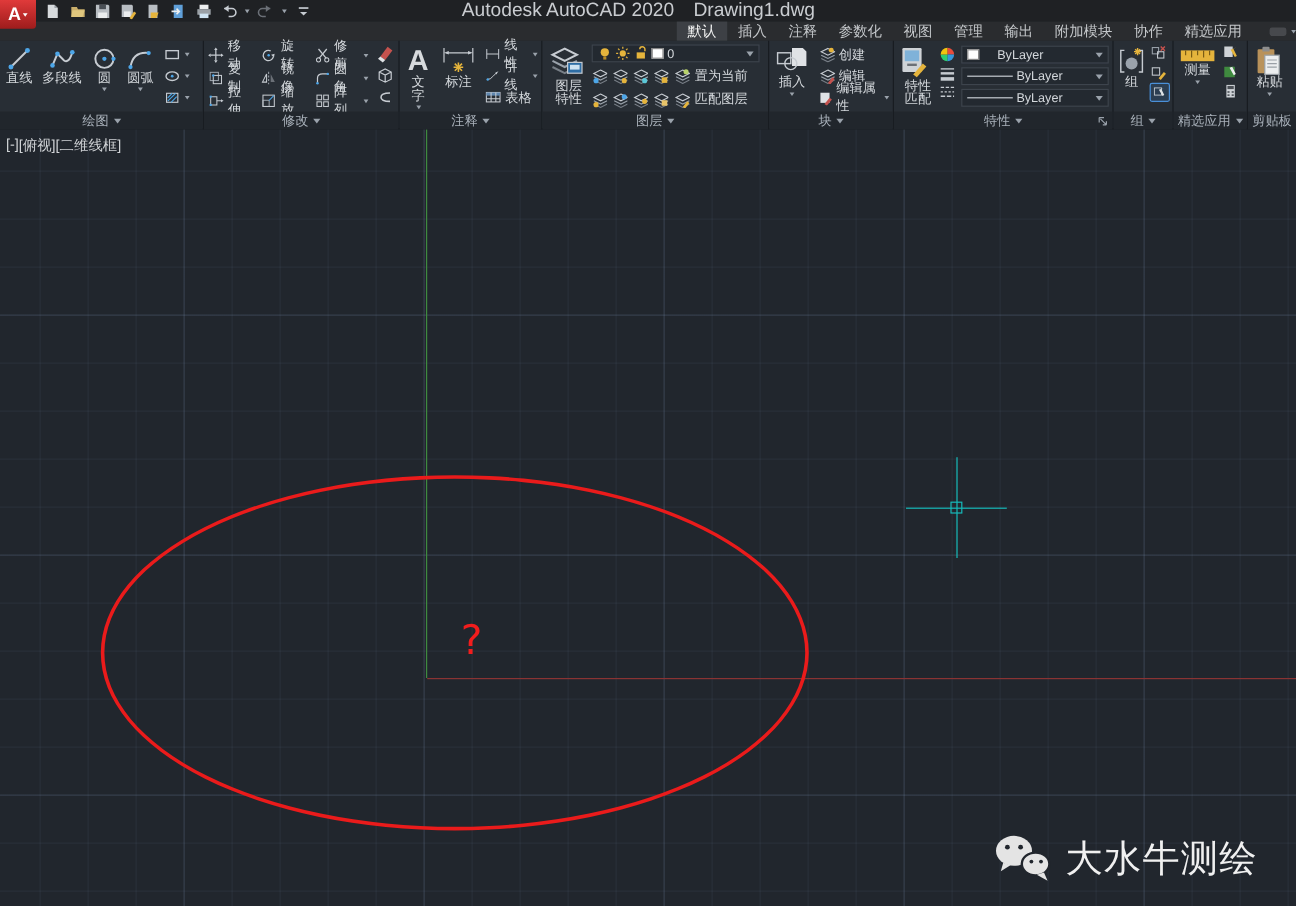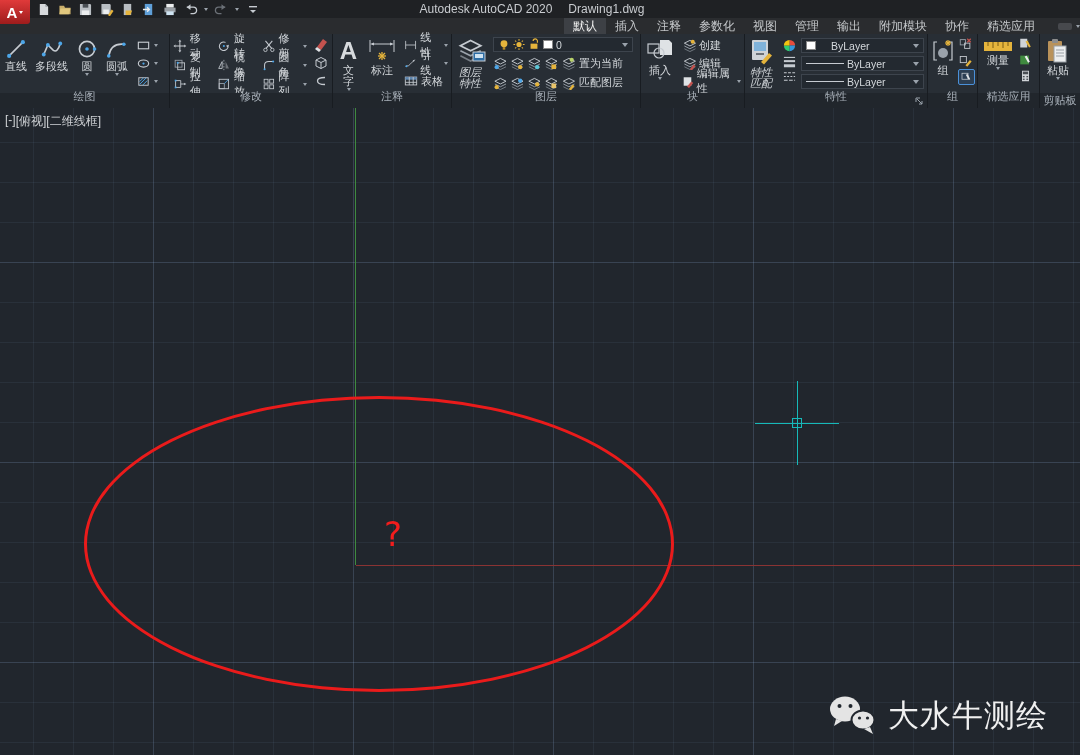--- a/index.html
+++ b/index.html
@@ -5,39 +5,39 @@
   * { box-sizing: border-box; margin: 0; padding: 0; }
   html,body { width:1080px; height:755px; overflow:hidden; }
   body { font-family:"Liberation Sans", sans-serif; background:#21262d; position:relative; }
 
   
   .titlebar { position:absolute; left:0; top:0; width:1080px; height:18px; background:#1f2124; display:flex; align-items:center; }
   .applogo { position:absolute; left:0; top:0; width:30px; height:24px; background:linear-gradient(180deg,#e03a3a,#9e1c1c); color:#fff; font-weight:bold; font-size:15px; display:flex; align-items:center; justify-content:center; z-index:5; border-radius:0 0 3px 0; }
   .applogo .tri { margin-left:2px; border-top-color:#fff; }
   .qat { display:flex; align-items:center; gap:6px; margin-left:36px; height:18px; }
   .qat .qi { width:15px; height:14px; display:flex; align-items:center; justify-content:center; }
-  .titletext { position:absolute; left:0; right:16px; top:0; height:18px; display:flex; align-items:center; justify-content:center; gap:16px; font-size:12px; color:#c9ccd0; pointer-events:none; }
+  .titletext { position:absolute; left:0; right:16px; top:0; height:18px; display:flex; align-items:center; justify-content:center; gap:16px; font-size:16px; color:#c9ccd0; pointer-events:none; }
 
   
   .tabrow { position:absolute; left:0; top:18px; width:1080px; height:16px; background:#2a2c2f; display:flex; align-items:stretch; padding-left:34px;justify-content:flex-end; }
   .tab { padding:0 9px; font-size:12px; color:#c4c7ca; display:flex; align-items:center; cursor:default; }
   .tab.active { background:#3d4045; color:#f2f2f2; }
   .ribbon-toggle { margin-left:14px; display:flex; align-items:center; gap:4px; }
   .ribbon-toggle .pill { width:14px; height:7px; background:#47494d; border-radius:2px; }
 
   
   .ribbon { position:absolute; left:0; top:34px; width:1080px; height:74px; background:#282e35; display:flex; border-bottom:1px solid #14171b; }
   .panel { display:flex; flex-direction:column; border-right:1px solid #181c21; height:74px; }
   .pbody { flex:1; display:flex; align-items:flex-start; padding:3px 3px 0 3px; gap:4px; }
-  .plabel { height:15px; background:#21262c; display:flex; align-items:center; justify-content:center; gap:4px; font-size:11px; color:#a9b1ba; position:relative;flex-direction:column; }
+  .plabel { height:15px; background:#21262c; display:flex; align-items:center; justify-content:center; gap:4px; font-size:11px; color:#a9b1ba; position:relative; }
   .tri { width:0; height:0; border-left:3px solid transparent; border-right:3px solid transparent; border-top:4px solid #9aa2ab; display:inline-block; }
   .trismall { border-left-width:2.5px; border-right-width:2.5px; border-top-width:3.5px; }
   .bigtool { display:flex; flex-direction:column; align-items:center; justify-content:flex-start; font-size:11px; color:#d4d8dc; gap:1px; padding:1px 2px; }
-  .bigtool .lbl { line-height:11px; text-align:center; }
-  .bigtool .lbl2 { width:26px; line-height:11px; text-align:left;font-style:italic; }
+  .bigtool .lbl { line-height:11px; text-align:center;font-family:Liberation Mono, monospace; }
+  .bigtool .lbl2 { width:26px; line-height:11px; text-align:right; }
   .smalltool { display:flex; align-items:center; gap:3px; font-size:11px; color:#d4d8dc; height:16px; }
   .toolcol { display:flex; flex-direction:column; gap:2px; justify-content:flex-start; }
   .grid3 { display:grid; grid-template-columns:auto auto auto; grid-auto-rows:18px; column-gap:6px; row-gap:1px; align-items:center; }
   .ic { display:block; }
   .combo { display:flex; align-items:center; background:#232930; border:1px solid #3d444d; height:15px; font-size:10.5px; color:#d4d8dc; padding:0 4px; gap:3px; }
   .combo .tri { margin-left:auto; }
   .swatch { width:10px; height:9px; background:#fff; border:1px solid #888; }
   .linesample { width:38px; height:1px; background:#c6cbd1; }
   .sel-box { border:1px solid #4a90d9; border-radius:2px; background:#2c3e52; }
 

